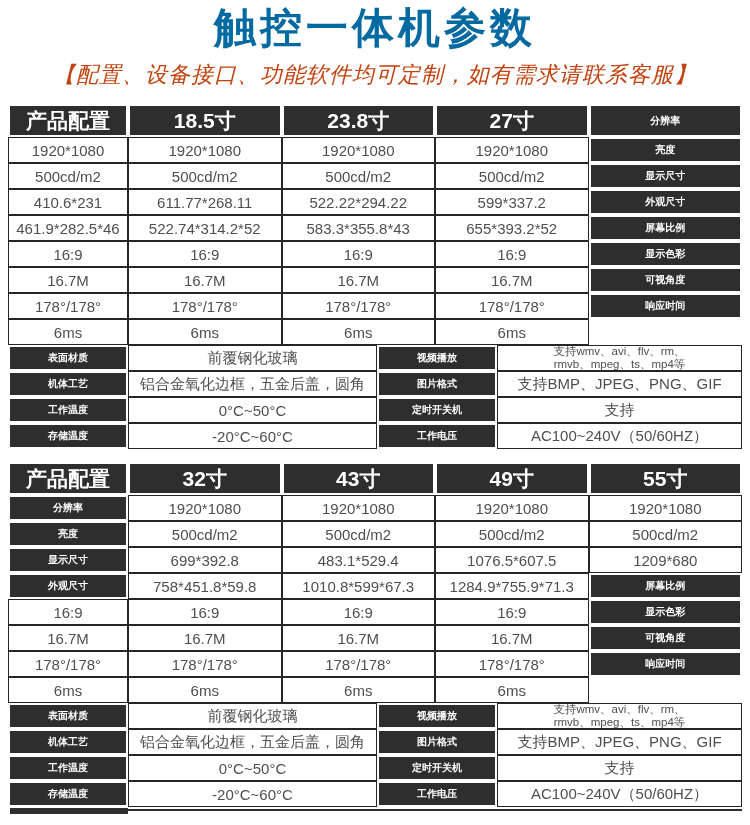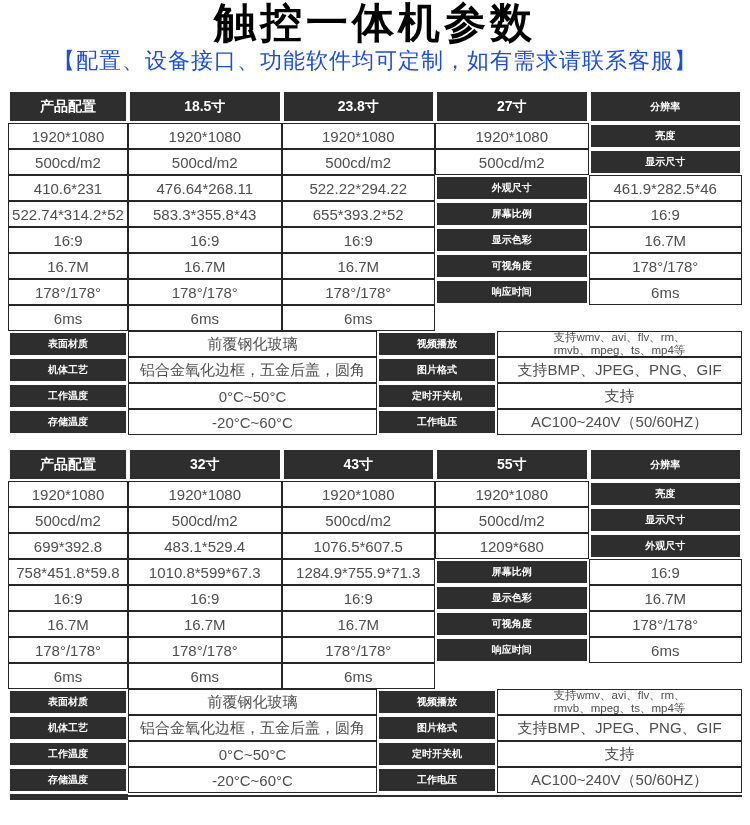--- a/index.html
+++ b/index.html
@@ -3,34 +3,37 @@
 <meta charset="utf-8">
 <style>
   * { margin:0; padding:0; box-sizing:border-box; }
   html,body { background:#ffffff; }
   body {
     width:750px; height:825px; overflow:hidden;
     font-family:"Liberation Sans","DejaVu Sans",sans-serif;
     position:relative;
   }
   .page-title {
+    margin-top:5px;
     text-align:center;
     font-size:42px;
     font-weight:600;
-    color:#000000;
+    color:#0369a1;
     letter-spacing:4px;
     line-height:1.1;
   }
   .page-subtitle {
+    margin-top:9px;
     margin-bottom:14px;
     text-align:center;
     font-size:22px;
     font-weight:400;
-    color:#1d4ed8;
+    color:#c2410c;
     letter-spacing:1px;
+    font-style:italic;
   }
   .spec-table { margin:0 8px; }
   .spec-table + .spec-table { margin-top:13px; }
   .main-grid {
     display:grid;
     grid-template-columns:120px repeat(4,1fr);
     grid-template-rows:33px repeat(8,26px);
   }
   .bottom-grid {
     display:grid;
@@ -41,21 +44,21 @@
     display:flex; align-items:center; justify-content:center;
     text-align:center; overflow:hidden;
   }
   .dark {
     background:#2e2e2e;
     color:#ffffff;
     border:2px solid #ffffff;
     font-weight:700;
     font-size:10px;
   }
-  .hdr { font-size:14px;text-align:center; }
+  .hdr { font-size:21px;text-align:center; }
   .val {
     background:#ffffff;
     border:1px solid #262626;
     color:#4f4f4f;
     font-size:15px;
   }
   .val.small {
     font-size:11.5px;
     line-height:1.18;
     white-space:pre-line;
@@ -90,22 +93,23 @@
     <div class="cell val">1920*1080</div>
 
     <div class="cell dark">亮度</div>
     <div class="cell val">500cd/m2</div>
     <div class="cell val">500cd/m2</div>
     <div class="cell val">500cd/m2</div>
     <div class="cell val">500cd/m2</div>
 
     <div class="cell dark">显示尺寸</div>
     <div class="cell val">410.6*231</div>
-    <div class="cell val">476.64*268.11</div>
+    <div class="cell val">611.77*268.11</div>
     <div class="cell val">522.22*294.22</div>
+    <div class="cell val">599*337.2</div>
 
     <div class="cell dark">外观尺寸</div>
     <div class="cell val">461.9*282.5*46</div>
     <div class="cell val">522.74*314.2*52</div>
     <div class="cell val">583.3*355.8*43</div>
     <div class="cell val">655*393.2*52</div>
 
     <div class="cell dark">屏幕比例</div>
     <div class="cell val">16:9</div>
     <div class="cell val">16:9</div>
@@ -153,20 +157,21 @@
     <div class="cell dark">工作电压</div>
     <div class="cell val">AC100~240V（50/60HZ）</div>
   </div>
 </section>
 
 <section class="spec-table">
   <div class="main-grid">
     <div class="cell dark hdr">产品配置</div>
     <div class="cell dark hdr">32寸</div>
     <div class="cell dark hdr">43寸</div>
+    <div class="cell dark hdr">49寸</div>
     <div class="cell dark hdr">55寸</div>
 
     <div class="cell dark">分辨率</div>
     <div class="cell val">1920*1080</div>
     <div class="cell val">1920*1080</div>
     <div class="cell val">1920*1080</div>
     <div class="cell val">1920*1080</div>
 
     <div class="cell dark">亮度</div>
     <div class="cell val">500cd/m2</div>

